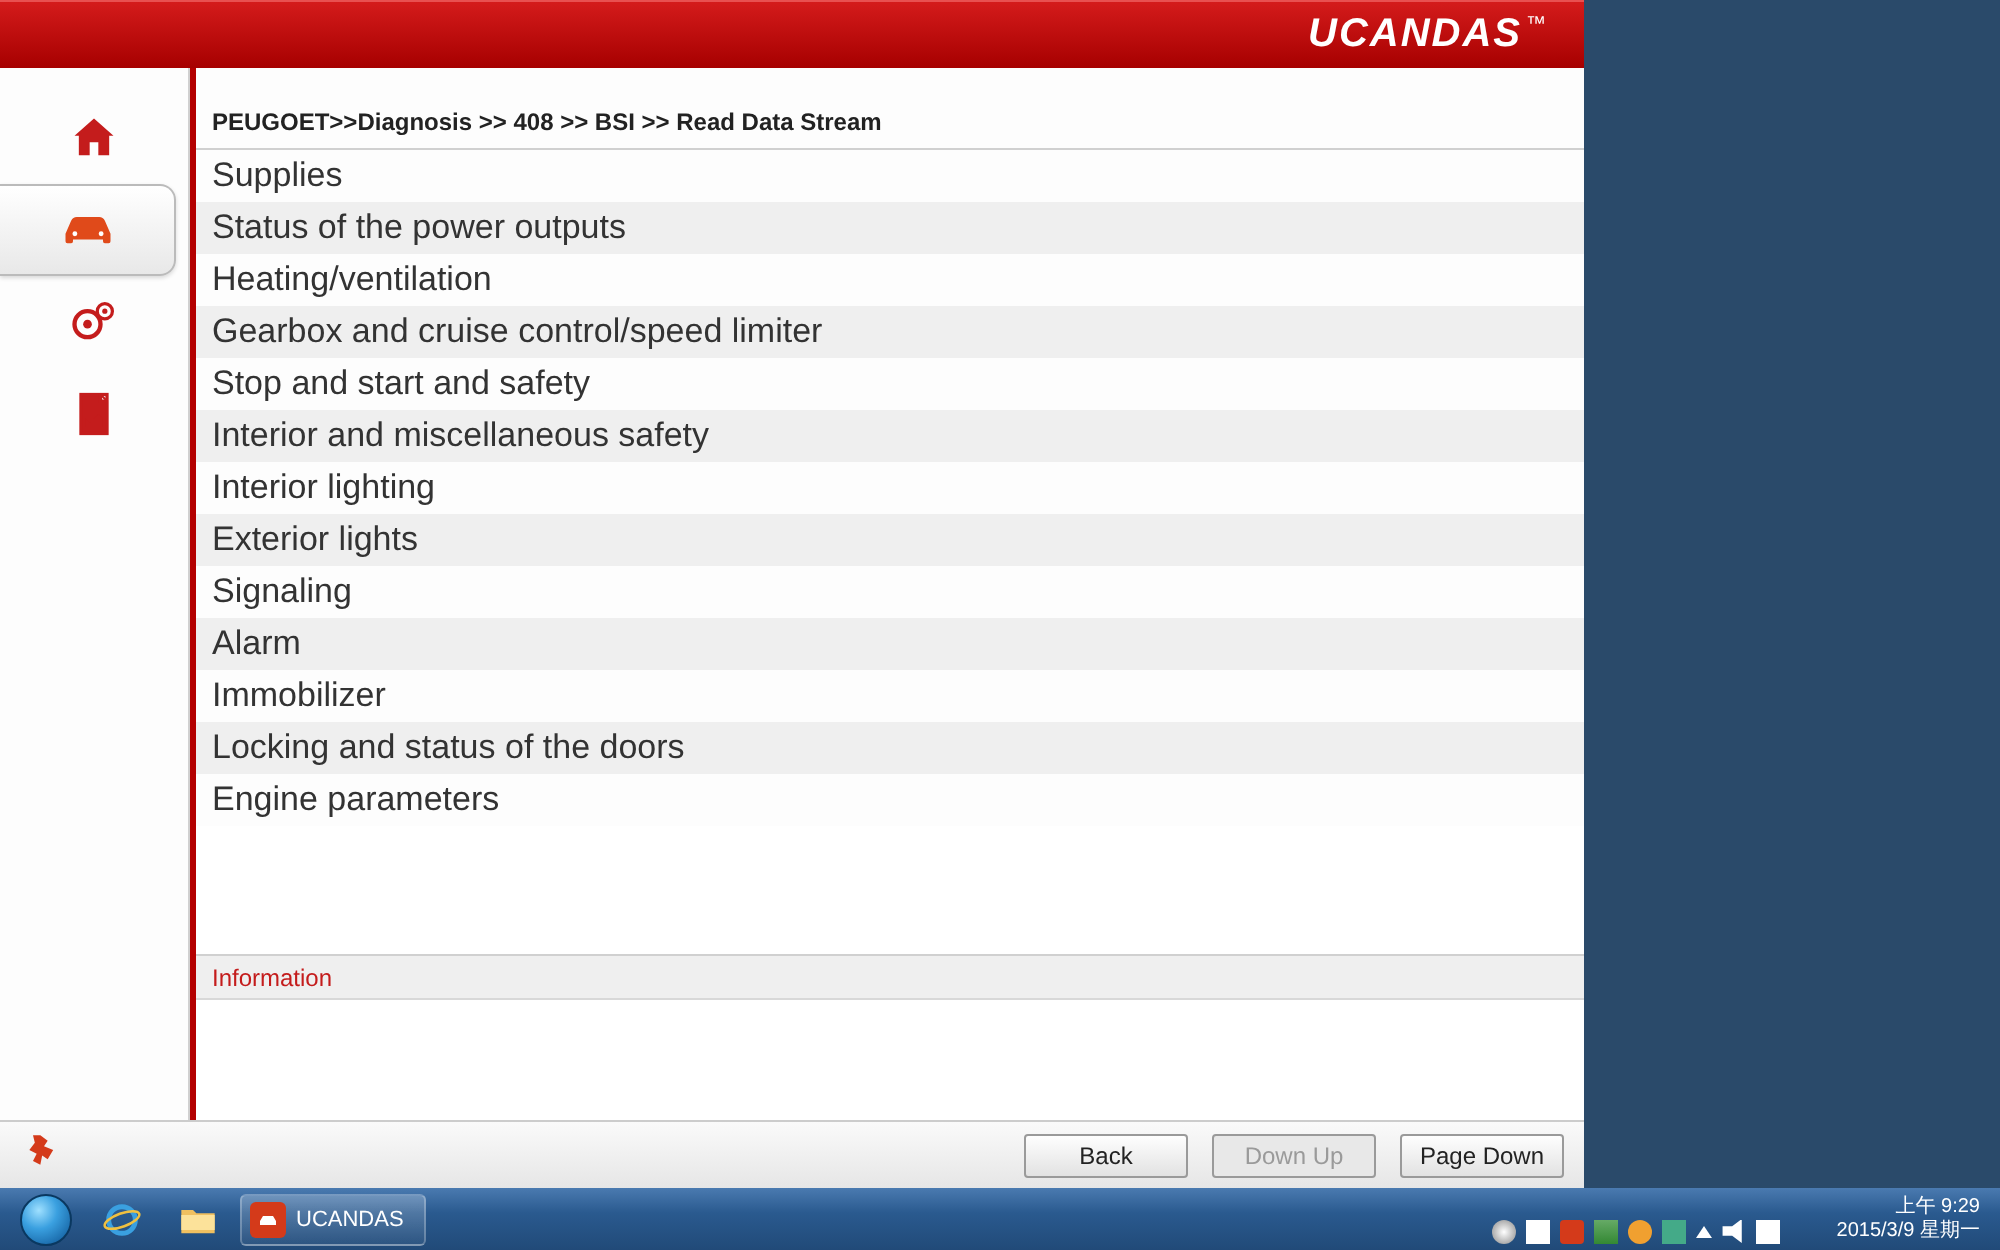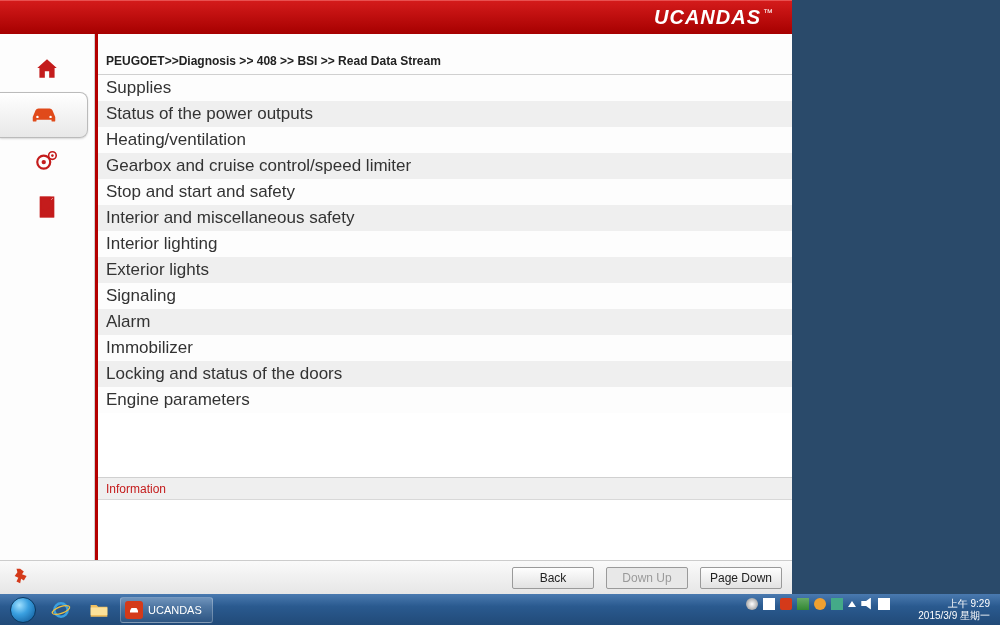--- a/index.html
+++ b/index.html
@@ -185,21 +185,21 @@
     gap: 5px;
   }
   .task-app .app-badge {
     width: 18px; height: 18px; border-radius: 3px;
     background: #d43a1a;
     display: flex; align-items: center; justify-content: center;
   }
   .tray {
     margin-left: auto;
     display: flex;
-    align-items: flex-start;
+    align-items: flex-end;
     gap: 22px;
     color: #fff;
     font-size: 10px;
   }
   .tray-icons { display: flex; gap: 5px; align-items: center; }
   .tray-icons span { width: 12px; height: 12px; display: inline-block; }
   .clock { text-align: right; line-height: 12px; padding: 0 6px; }
 </style>
 </head>
 <body>

